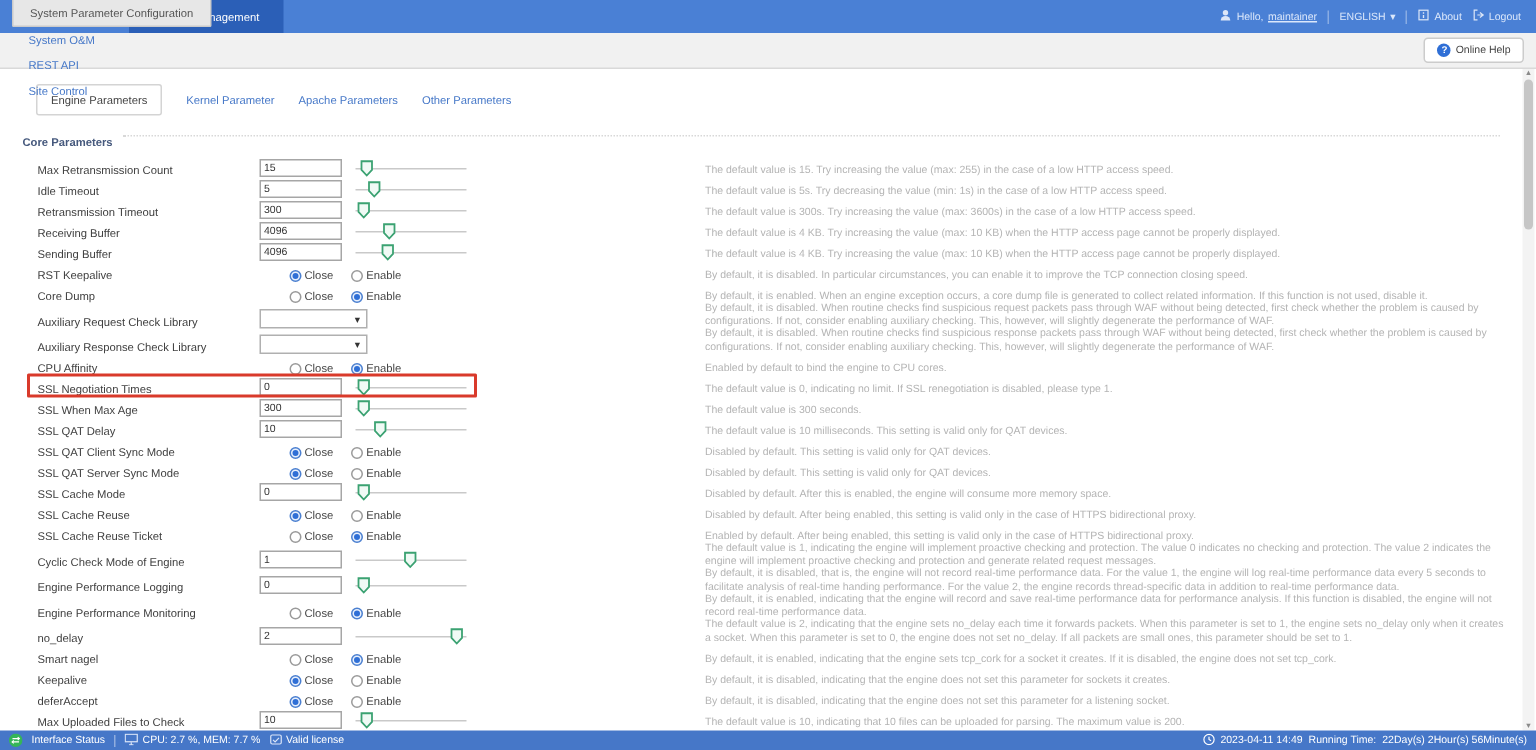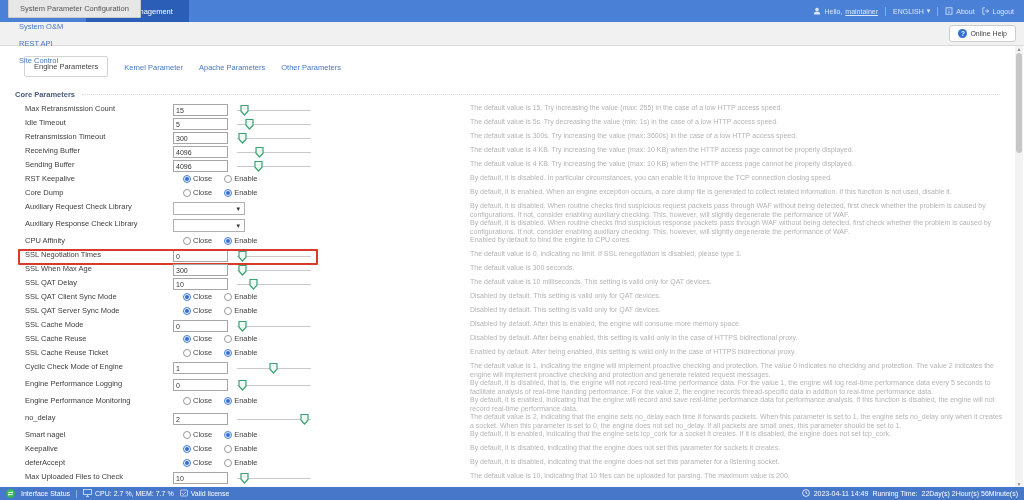--- a/index.html
+++ b/index.html
@@ -17,38 +17,38 @@
   .top-right .sep { width:1px; height:9px; background:rgba(255,255,255,.35); }
   .u-link { text-decoration:underline; }
   .tr-item { display:flex; align-items:center; gap:3px; }
   
   .navbar { height:24px; background:#f1f1f1; border-bottom:1px solid #d9d9d9; display:flex; align-items:center; padding:0 8px; position:relative; }
   .navitem { font-size:7.5px; color:var(--link-blue,#4678c8); padding:4px 11px; margin-right:3px; cursor:pointer; }
   .navitem.active { background:#e7e7e7; border:1px solid #cbcbcb; color:#555; border-radius:1px; }
   .online-help { position:absolute; right:8px; top:3px; background:#fff; border:1px solid #ccc; border-radius:3px; font-size:7px; color:#444; padding:3px 8px; display:flex; gap:3px; align-items:center; cursor:pointer; }
   .qmark { width:9px; height:9px; border-radius:50%; background:#2f6fd6; color:#fff; font-size:6.5px; display:flex; align-items:center; justify-content:center; font-weight:bold; }
   
-  .subtabs { display:flex; align-items:flex-end; padding:10px 0 0 24px; gap:16px; }
+  .subtabs { display:flex; align-items:center; padding:10px 0 0 24px; gap:16px; }
   .subtab { font-size:7.5px; color:var(--link-blue,#4678c8); padding:5px 0; cursor:pointer; }
   .subtab.active { border:1px solid #d4d4d4; background:#fff; color:#444; padding:5px 9px; border-radius:2px; }
   
-  .section-head { display:flex; align-items:center; margin:13px 24px 5px 15px; gap:7px; }
+  .section-head { display:flex; align-items:flex-start; margin:13px 24px 5px 15px; gap:7px; }
   .section-title { font-size:7.5px; font-weight:bold; color:#46597d; white-space:nowrap; }
   .section-line { flex:1; border-top:1px dotted #d8d8d8; }
   
   #params { margin-top:4px; }
-  .row { display:flex; align-items:flex-start; min-height:14px; padding-left:25px; padding-right:20px; position:relative; }
+  .row { display:flex; align-items:flex-end; min-height:14px; padding-left:25px; padding-right:20px; position:relative; }
   .plabel { width:148px; font-size:7.5px; color:#404040; flex:none; }
   .ctrl { width:297px; flex:none; display:flex; align-items:center; }
   .pinput { width:55px; height:12px; border:1px solid #a6a6a6; font-size:7px; padding:0 2px; color:#333; background:#fff; font-family:"Liberation Sans",sans-serif; }
   .slider { position:relative; width:74px; height:12px; margin-left:9px; flex:none; cursor:pointer; }
   .track { position:absolute; left:0; right:0; top:6px; height:1px; background:#c9c9c9; }
   .thumb { position:absolute; top:0; line-height:0; }
   .radio { display:flex; align-items:center; gap:2px; font-size:7.5px; color:#444; cursor:pointer; }
-  .radio:first-child { margin-left:10px; }
+  .radio:first-child { margin-left:20px; }
   .radio + .radio { margin-left:12px; }
   .rdot { width:8px; height:8px; border:1px solid #9a9a9a; border-radius:50%; display:inline-flex; align-items:center; justify-content:center; background:#fff; flex:none; }
   .rdot.sel { border-color:#4a7fd0; background:#e8f0fd; }
   .rdot.sel i { width:4px; height:4px; background:#2f6fd6; border-radius:50%; display:block; }
   .select { width:72px; height:13px; border:1px solid #b0b0b0; background:#fff; position:relative; cursor:pointer; }
   .select .arr { position:absolute; right:4px; top:2px; font-size:7px; color:#333; }
   .pdesc { flex:1; font-size:7px; line-height:8.5px; color:var(--desc-gray,#b4b4b4); }
   .hlbox { position:absolute; left:18px; top:-1px; width:300px; height:calc(100% + 2px); border:2px solid var(--hl-red,#d93a2b); pointer-events:none; border-radius:1px; }
   
   .scrollbar { position:absolute; right:1px; top:46px; bottom:13px; width:8px; background:#f3f3f3; }

